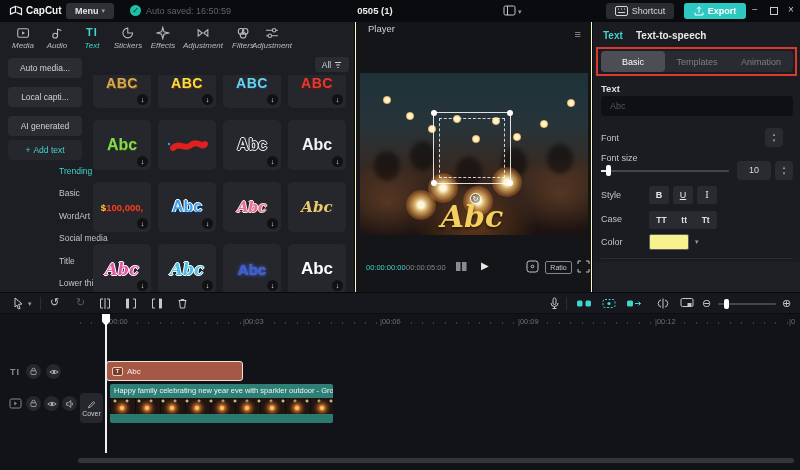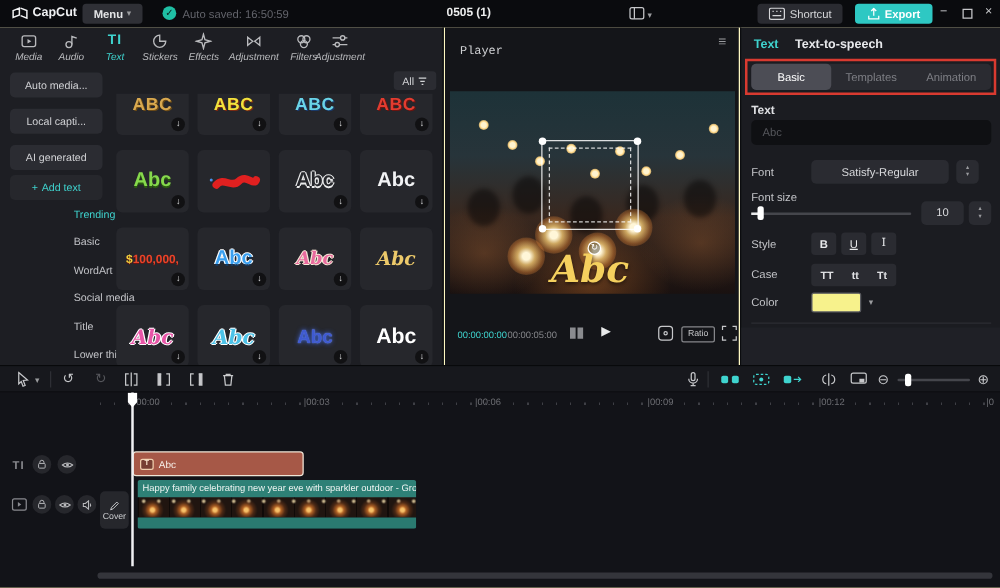--- a/index.html
+++ b/index.html
@@ -51,21 +51,21 @@
   .s-blue-gloss { font-weight:800; font-size:16px; color:#3aa0f0; text-shadow:-1px 0 #fff,1px 0 #fff,0 -1px #fff,0 2px 0 #16365a; }
   .s-pink-script-outline { font-family:"DejaVu Serif","Liberation Serif",serif; font-style:italic; font-weight:700; font-size:14px; color:#e86a9e; text-shadow:-1px 0 #f7ead8,1px 0 #f7ead8,0 -1px #f7ead8,0 1px #f7ead8; }
   .s-gold-script { font-family:"DejaVu Serif","Liberation Serif",serif; font-style:italic; font-weight:700; font-size:15px; color:#ecc96a; }
   .s-pink-script { font-family:"DejaVu Serif","Liberation Serif",serif; font-style:italic; font-weight:800; font-size:16px; color:#e856a8; text-shadow:-1px 0 #fff,1px 0 #fff,0 -1px #fff,0 1px #fff; }
   .s-cyan-script { font-family:"DejaVu Serif","Liberation Serif",serif; font-style:italic; font-weight:800; font-size:16px; color:#4cc2e8; text-shadow:-1px 0 #fff,1px 0 #fff,0 -1px #fff,0 1px #fff; }
   .s-navy-glow { font-weight:800; font-size:15px; color:#3f5ad0; text-shadow:0 0 4px #3f6af0,0 0 1px #9ab0ff; }
   .s-white-bold { font-weight:800; font-size:17px; color:#ffffff; }
 
   
   .player-panel { position:absolute; left:356px; top:22px; width:235px; height:270px; background:#141519; }
-  .player-title { position:absolute; left:12px; top:13px; font-size:9.5px; color:#cfd0d3;font-family:Liberation Mono, monospace; }
+  .player-title { position:absolute; left:12px; top:1px; font-size:9.5px; color:#cfd0d3; }
   .player-menu { position:absolute; right:10px; top:6px; font-size:11px; color:#9a9b9f; }
   .video { position:absolute; left:4px; top:51px; width:228px; height:162px; overflow:hidden;
     background:
       radial-gradient(90px 70px at 50% 95%, rgba(255,140,50,.30), transparent 70%),
       radial-gradient(70px 55px at 12% 80%, rgba(200,120,60,.28), transparent 70%),
       radial-gradient(70px 55px at 88% 75%, rgba(200,120,60,.25), transparent 70%),
       linear-gradient(180deg,#1d3238 0%,#27343a 32%,#39281f 62%,#191110 100%); }
   .bulb { position:absolute; width:8px; height:8px; border-radius:50%; background:radial-gradient(circle,#fff3cf 0 2px,#ffd98a 3px,rgba(255,190,100,.35) 5px,transparent 7px); }
   .spark { position:absolute; width:30px; height:30px; border-radius:50%; background:radial-gradient(circle,#fff6d8 0 3px,rgba(255,210,120,.75) 7px,rgba(255,150,60,.35) 13px,transparent 18px); }
   .head { position:absolute; width:26px; height:30px; border-radius:50%; background:rgba(10,8,8,.55); filter:blur(2px); }
@@ -383,23 +383,20 @@
       <span class="seg">Templates</span>
       <span class="seg">Animation</span>
     </div>
 
     <span class="insp-label strong" style="top:61px">Text</span>
     <div class="text-input">
         <span>Abc</span>
       </div>
 
     <span class="insp-label" style="top:111px">Font</span>
-    <div class="font-select">
-        <span>Satisfy-Regular</span>
-      </div>
     <div class="stepper" style="left:172px;top:106px">
       <span>▴</span>
       <span>▾</span>
     </div>
 
     <span class="insp-label" style="top:131px">Font size</span>
     <div class="slider-track"></div>
     <div class="slider-fill"></div>
     <div class="slider-thumb"></div>
     <div class="size-value">10</div>

